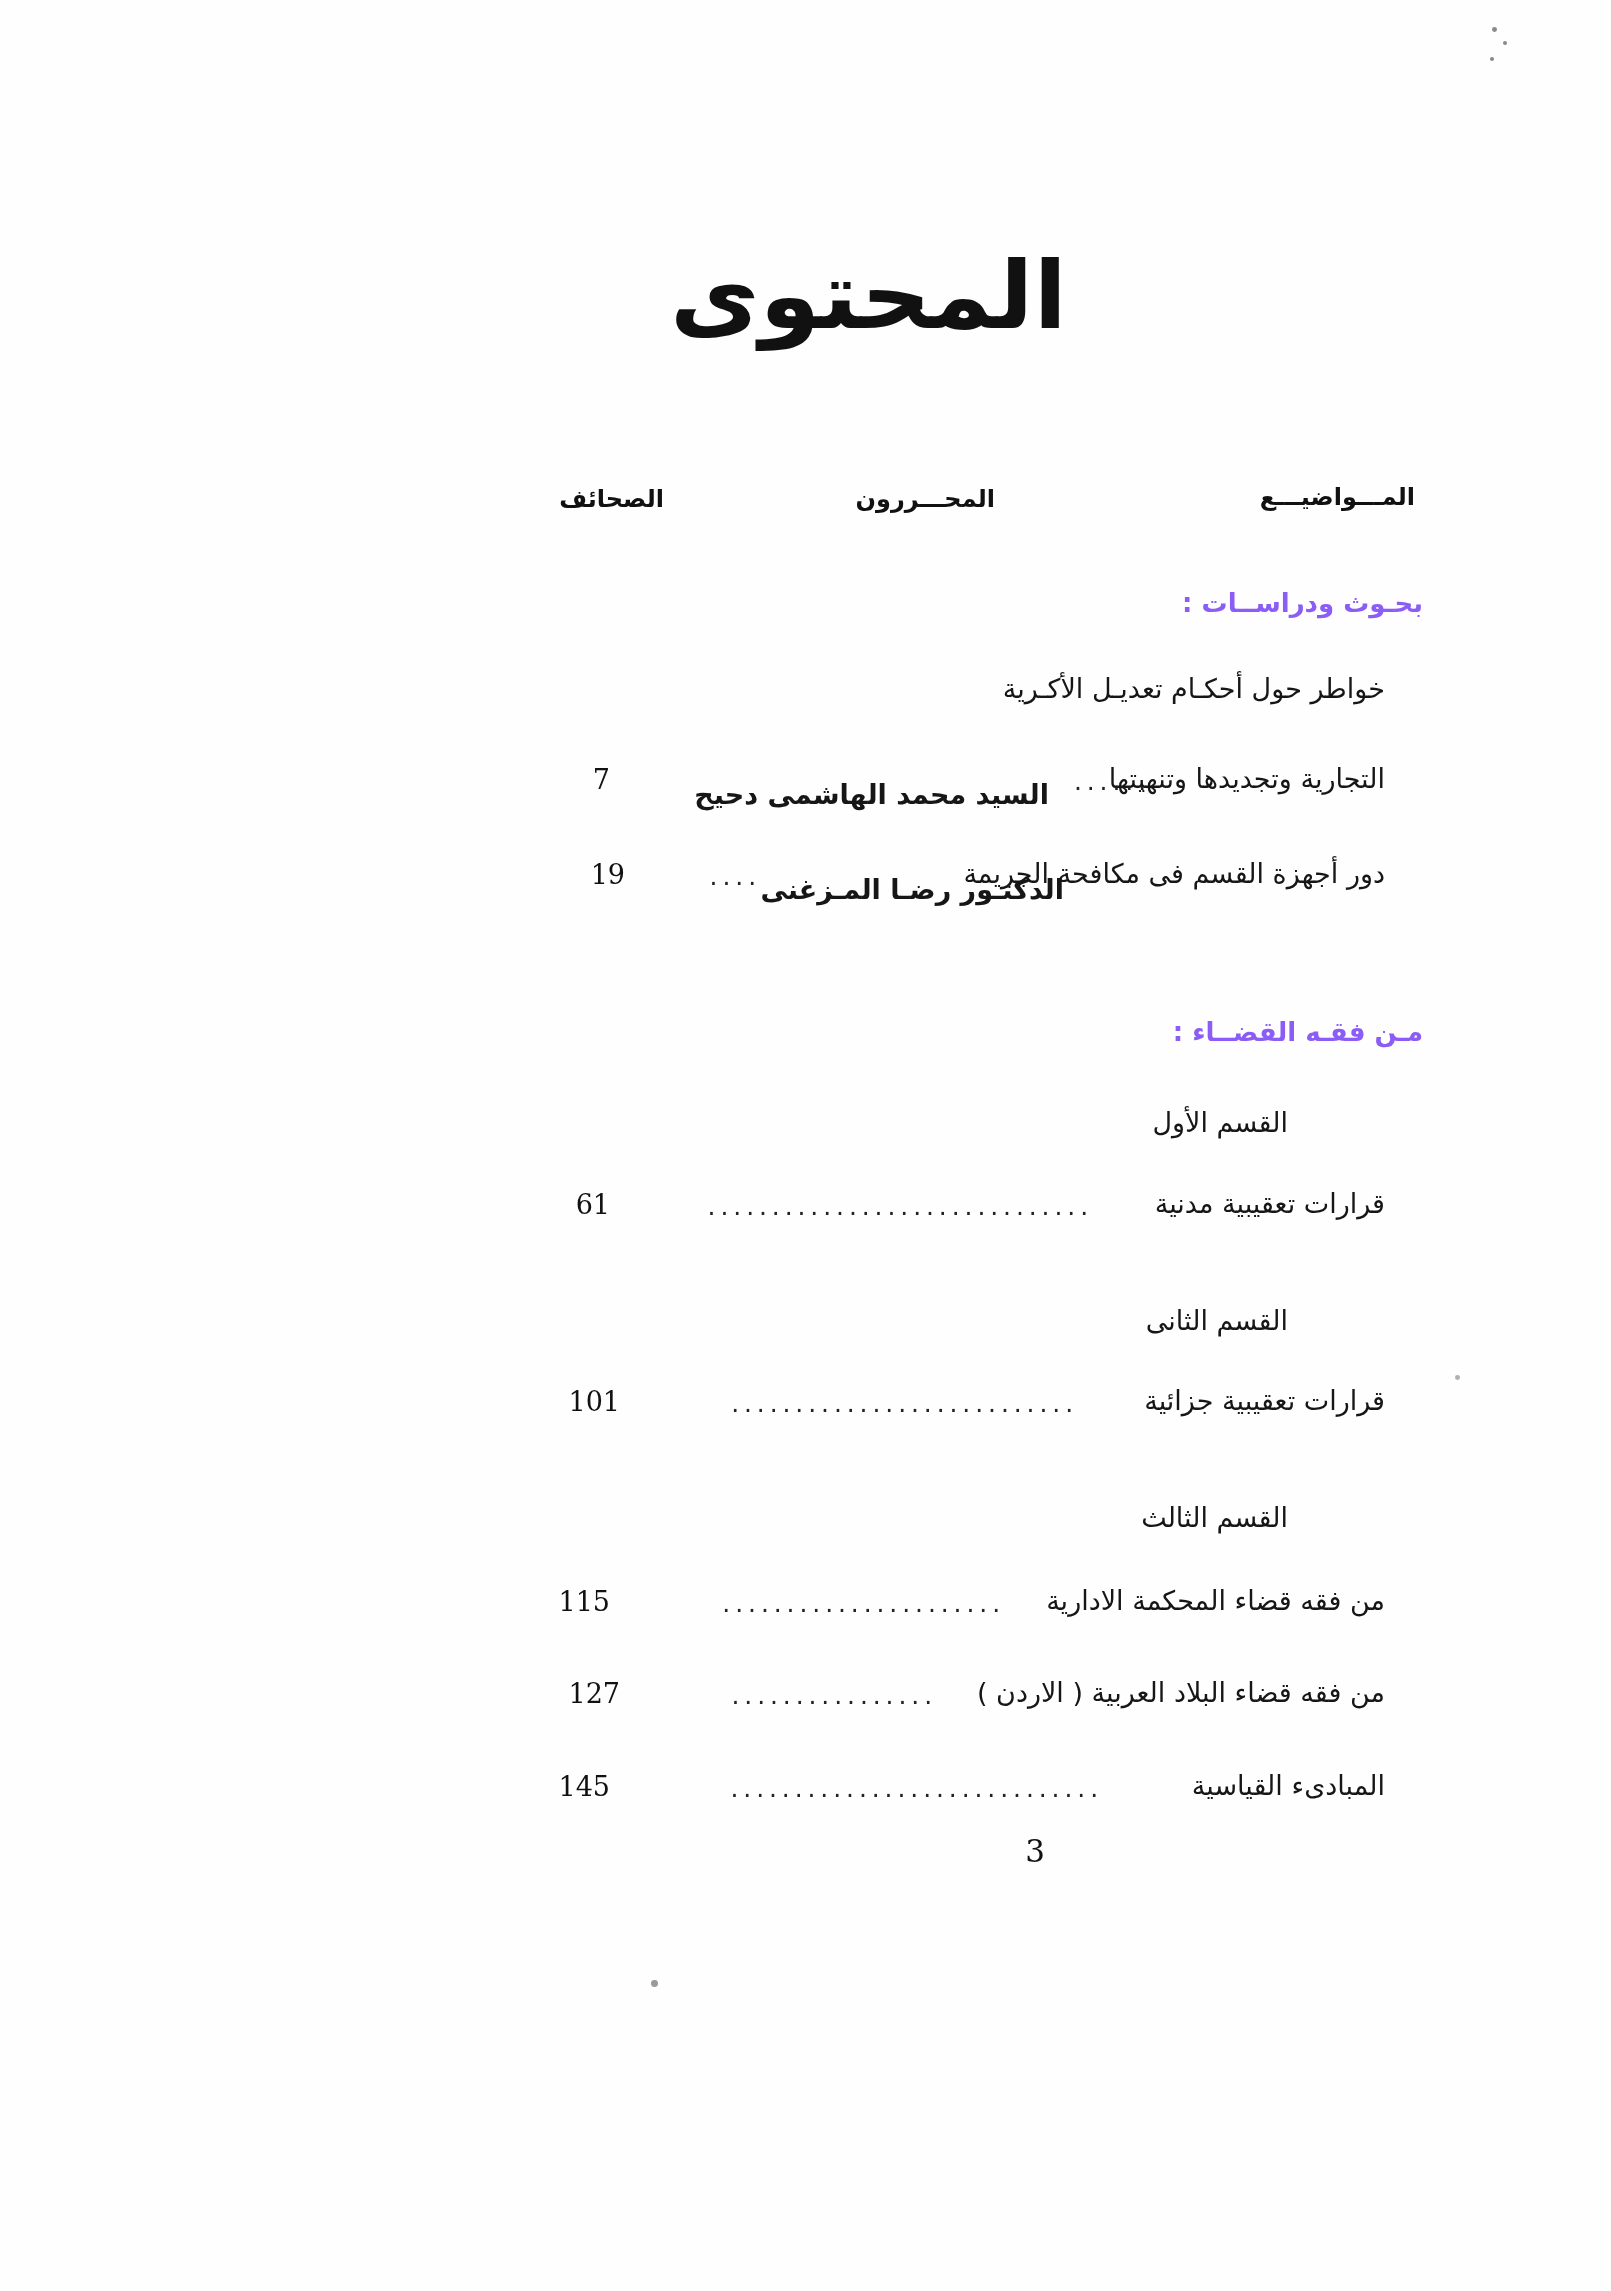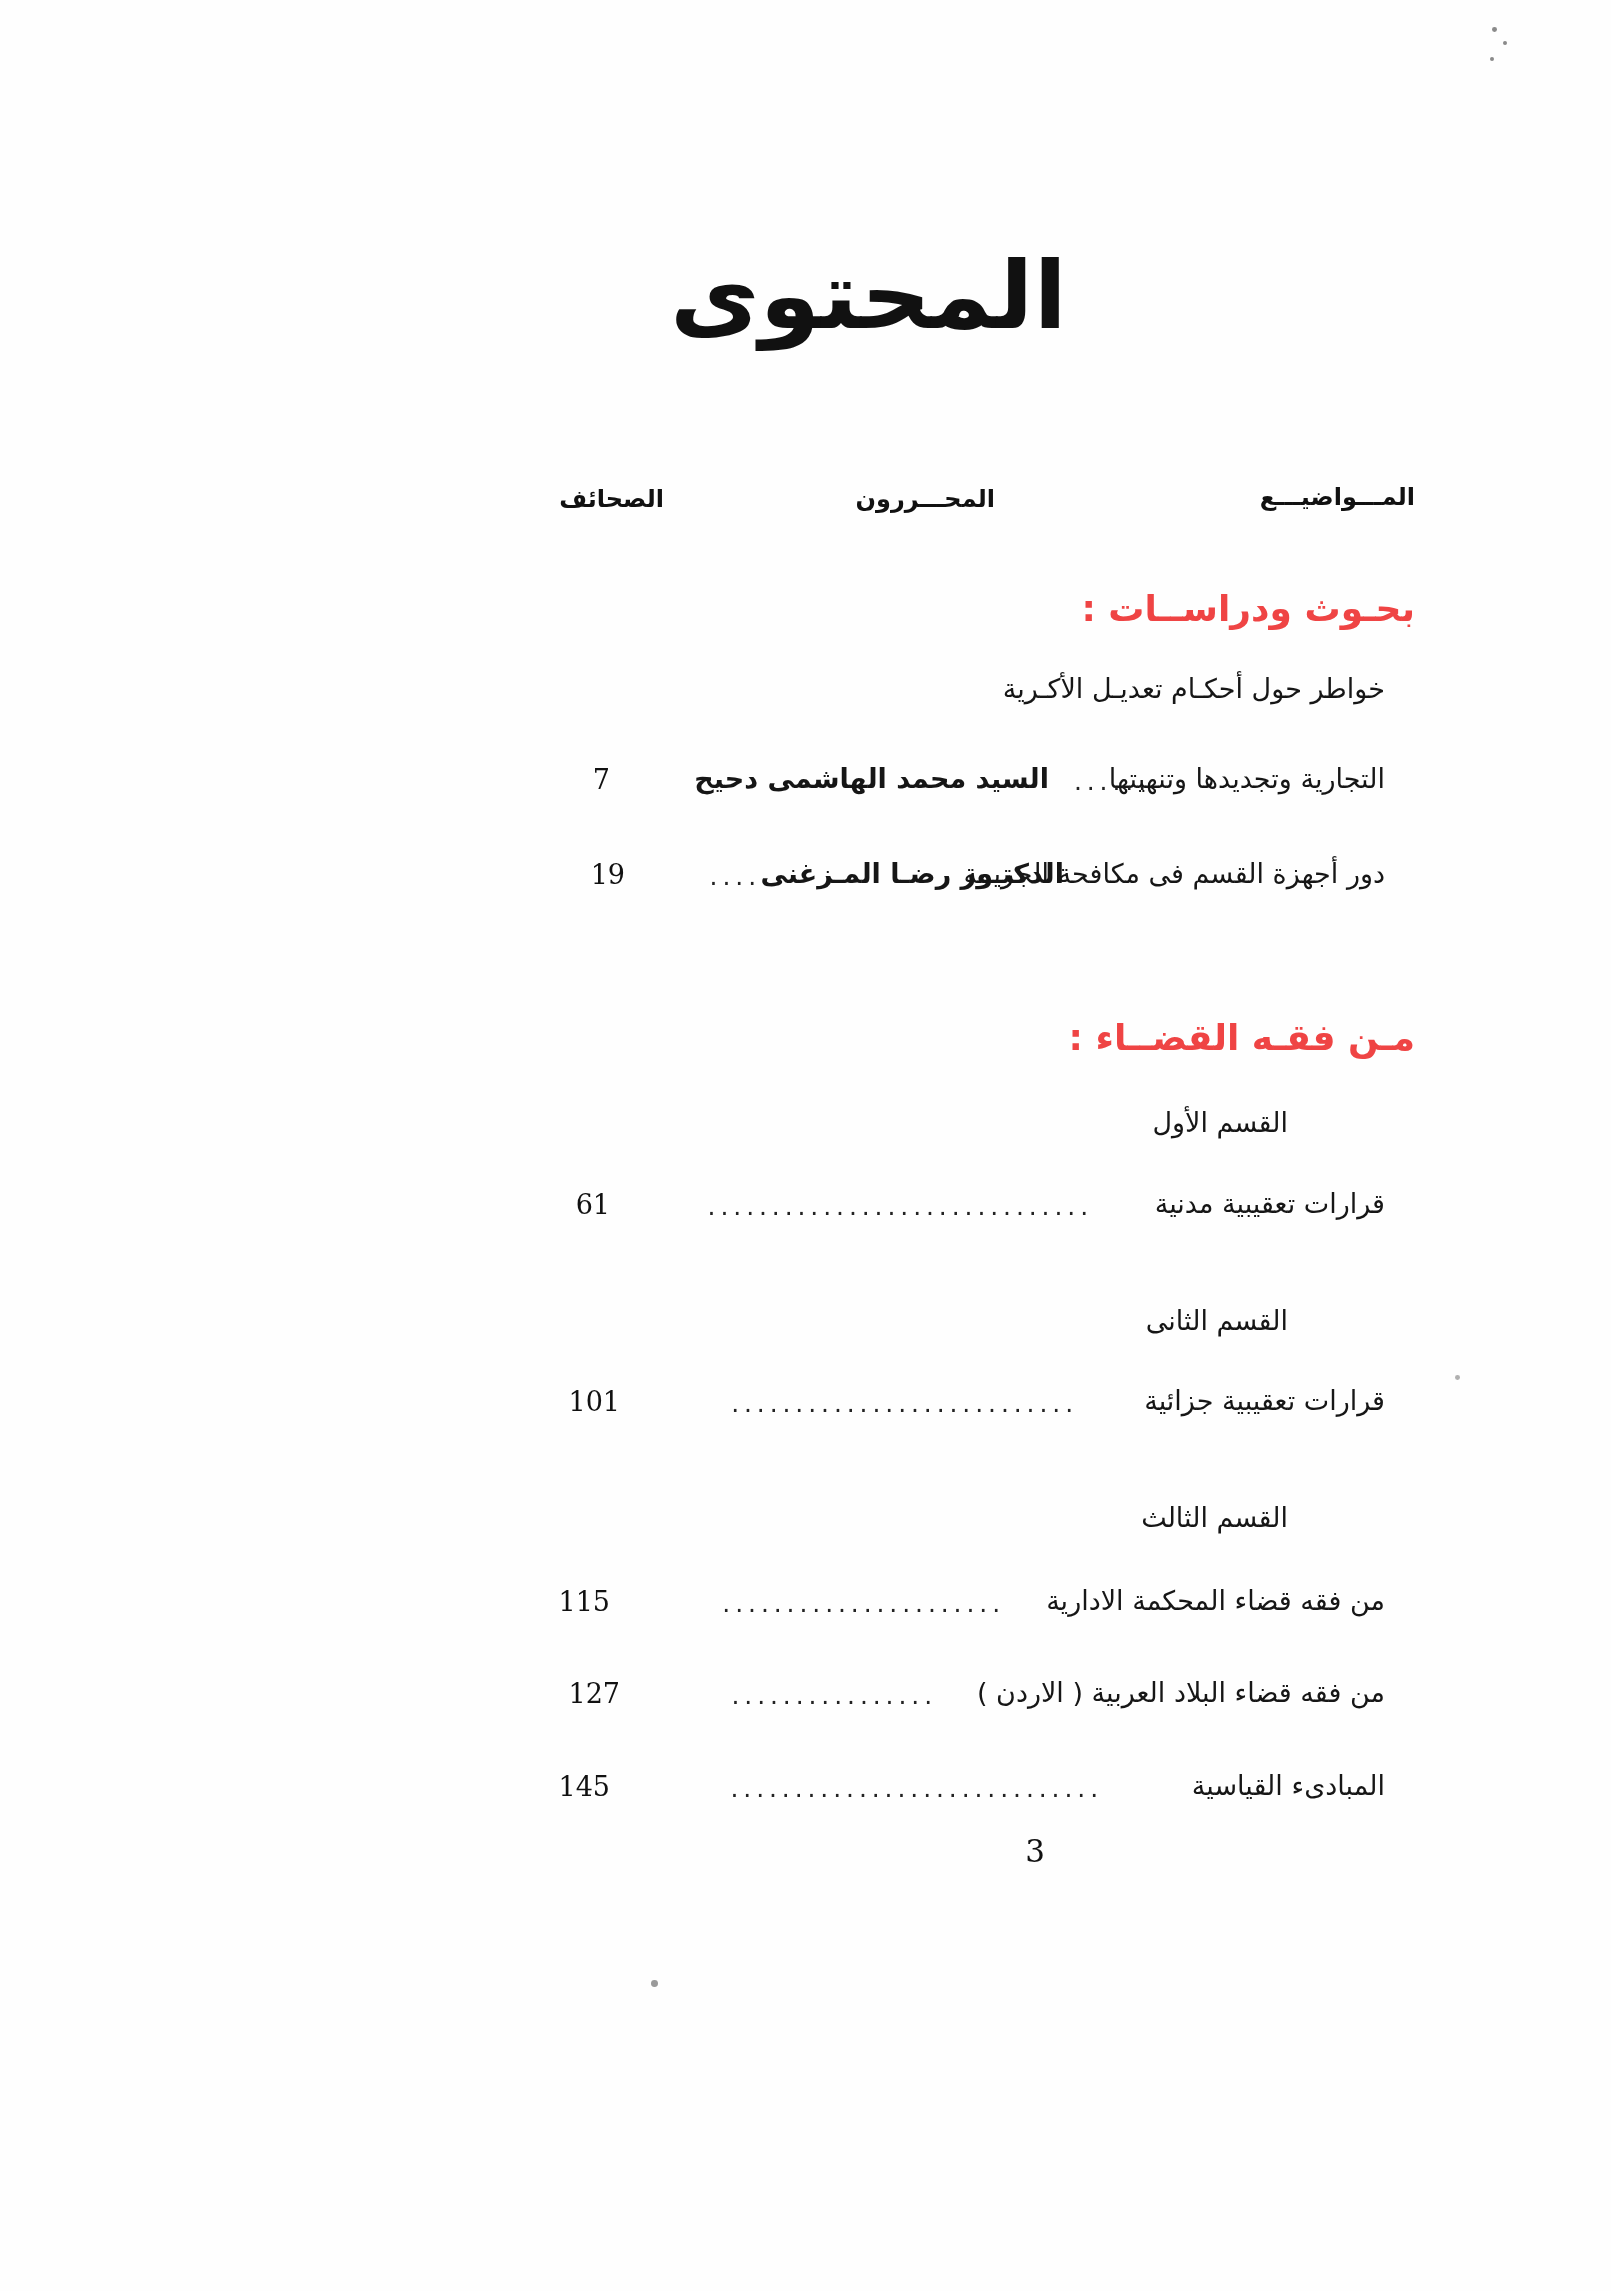--- a/index.html
+++ b/index.html
@@ -66,24 +66,24 @@
     color: #111;
     letter-spacing: 1px;
     white-space: nowrap;
   }
   .ch-subjects { right: 29px; top: 0; }
   .ch-editors  { right: 449px; top: 2px; }
   .ch-pages    { right: 780px; top: 2px; }
 
   .section-head {
     position: absolute;
-    right: 29px;
-    font-size: 36px;
-    font-weight: 700;
-    color: #ef4444;
+    right: 21px;
+    font-size: 26px;
+    font-weight: 700;
+    color: #8b5cf6;
     letter-spacing: 1px;
     white-space: nowrap;
   }
   .sh-1 { top: 588px; }
   .sh-2 { top: 1017px; }
 
   .line {
     position: absolute;
     right: 0;
     width: 1151px;
@@ -94,21 +94,21 @@
   }
   .line .txt {
     position: absolute;
     right: 59px;
     top: 0;
   }
   .line .txt.indent-mid { right: 156px; }
   .line .ed {
     position: absolute;
     font-weight: 700;
-    top: 0;
+    top: 16px;
     text-align: center;
   }
   .line .dots {
     position: absolute;
     top: 3.9px;
     letter-spacing: 4.9px;
     color: #222;
     font-size: 25px;
   }
   .line .pg {

